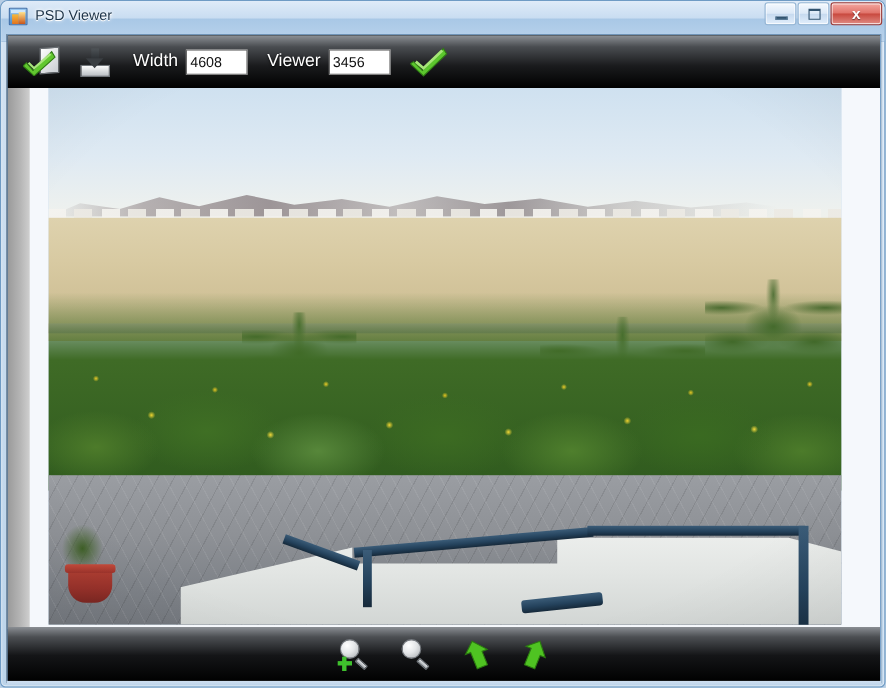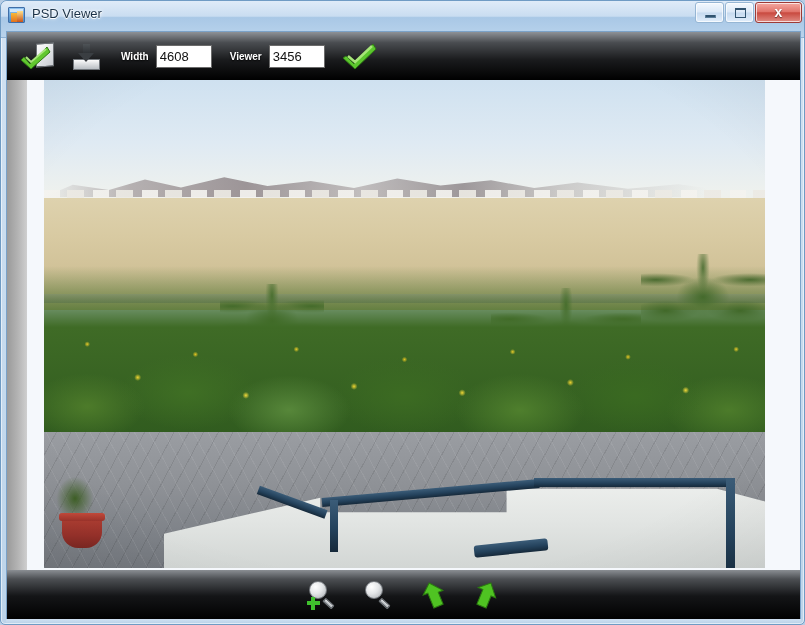--- a/index.html
+++ b/index.html
@@ -94,21 +94,21 @@
   }
 
   
   .toolbar-top {
     position: absolute; left: 0; top: 0; width: 793px; height: 48px;
     background: linear-gradient(180deg,#8e9297 0%, #4a4d51 22%, #1a1b1d 58%, #000 100%);
     display: flex; align-items: center;
   }
   .tb-item { position: relative; }
   .tbl-label {
-    color: #ffffff; font-size: 10px; font-weight: bold;
+    color: #ffffff; font-size: 16px; font-weight: normal;
     text-shadow: 0 1px 2px #000;
   }
 
   
   .icon-openvalidate {
     width: 34px; height: 30px; position: relative; margin-left: 14px;
   }
   .icon-openvalidate .page {
     position: absolute; right: 1px; top: 2px; width: 18px; height: 24px;
     background: linear-gradient(135deg,#fdfdfd,#c9cdd2);

